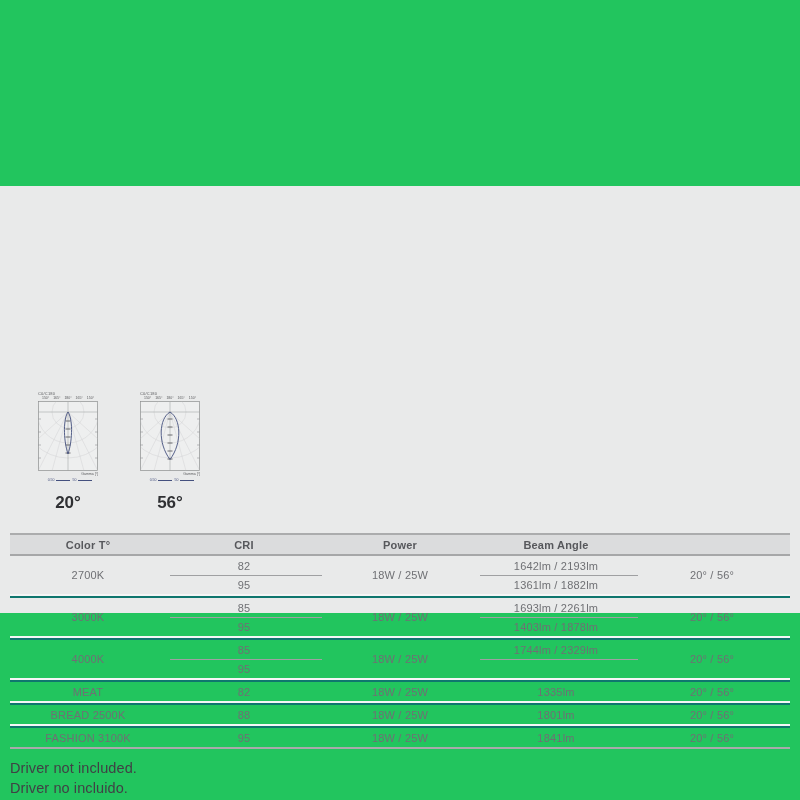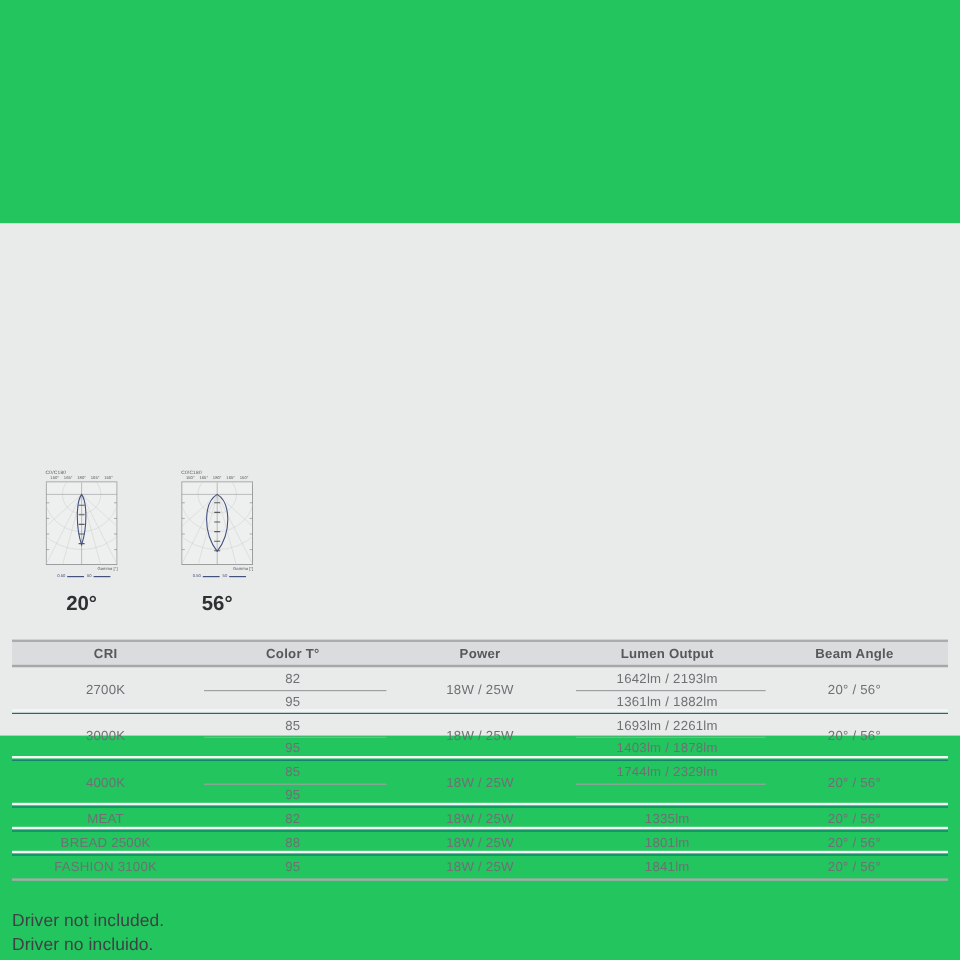--- a/index.html
+++ b/index.html
@@ -8,21 +8,21 @@
     font-family:"Liberation Sans", sans-serif;
   }
   .band {
     position:absolute; left:0; top:186px; width:800px; height:427px;
     background:#e9eaea;
   }
 
   
   .diag { position:absolute; width:80px; height:130px; top:204px; }
   .diag.d1 { left:30px; }
-  .diag.d2 { left:143px; }
+  .diag.d2 { left:132px; }
   .diag .corner-label {
     position:absolute; top:1px; left:8px; font-size:4px; color:#5a5b5e; letter-spacing:.2px;
   }
   .diag .deg-row {
     position:absolute; top:6px; left:8px; width:60px; text-align:center;
     font-size:3.5px; color:#5a5b5e; word-spacing:3px; white-space:nowrap;
   }
   .diag svg.plot { position:absolute; top:11px; left:8px; }
   .diag .gamma {
     position:absolute; top:82px; left:8px; width:60px; text-align:right;
@@ -48,21 +48,21 @@
     background:#dbdcdd; border-bottom:2px solid #a6a7a8;
   }
   .thead .hc {
     display:flex; align-items:center; justify-content:center;
     font-size:11px; font-weight:bold; color:#57585c; letter-spacing:.2px;
   }
   .tgroup {
     position:relative; display:grid; grid-template-columns:repeat(5,1fr);
     grid-auto-rows:19px;
   }
-  .tgroup.sep { border-top:1px solid #0f766e; }
+  .tgroup.sep { border-top:4px solid #0f766e; }
   .tgroup.sep::before {
     content:""; position:absolute; left:0; right:0; top:-4px; height:2px; background:#f5f6f6;
   }
   .c {
     display:flex; align-items:center; justify-content:center;
     font-size:11px; color:#6f7074; letter-spacing:.2px;
   }
   .span2 { grid-row:1 / span 2; }
   .col1 { grid-column:1; } .col2 { grid-column:2; } .col3 { grid-column:3;text-align:center; }
   .col4 { grid-column:4; } .col5 { grid-column:5; }
@@ -183,24 +183,23 @@
         <span>0.50</span>
         <span class="ln"></span>
         <span>50</span>
         <span class="ln"></span>
       </div>
       <div class="caption">56°</div>
     </div>
 
     <div class="spec-table">
       <div class="thead">
+        <div class="hc">Color T°</div>
         <div class="hc">CRI</div>
-        <div class="hc">Color T°</div>
         <div class="hc">Power</div>
-        <div class="hc">Lumen Output</div>
         <div class="hc">Beam Angle</div>
       </div>
 
       <div class="tgroup">
         <div class="c col1 span2">2700K</div>
         <div class="c col2">82</div>
         <div class="c col3 span2">18W / 25W</div>
         <div class="c col4">1642lm / 2193lm</div>
         <div class="c col5 span2">20° / 56°</div>
         <div class="c col2">95</div>

